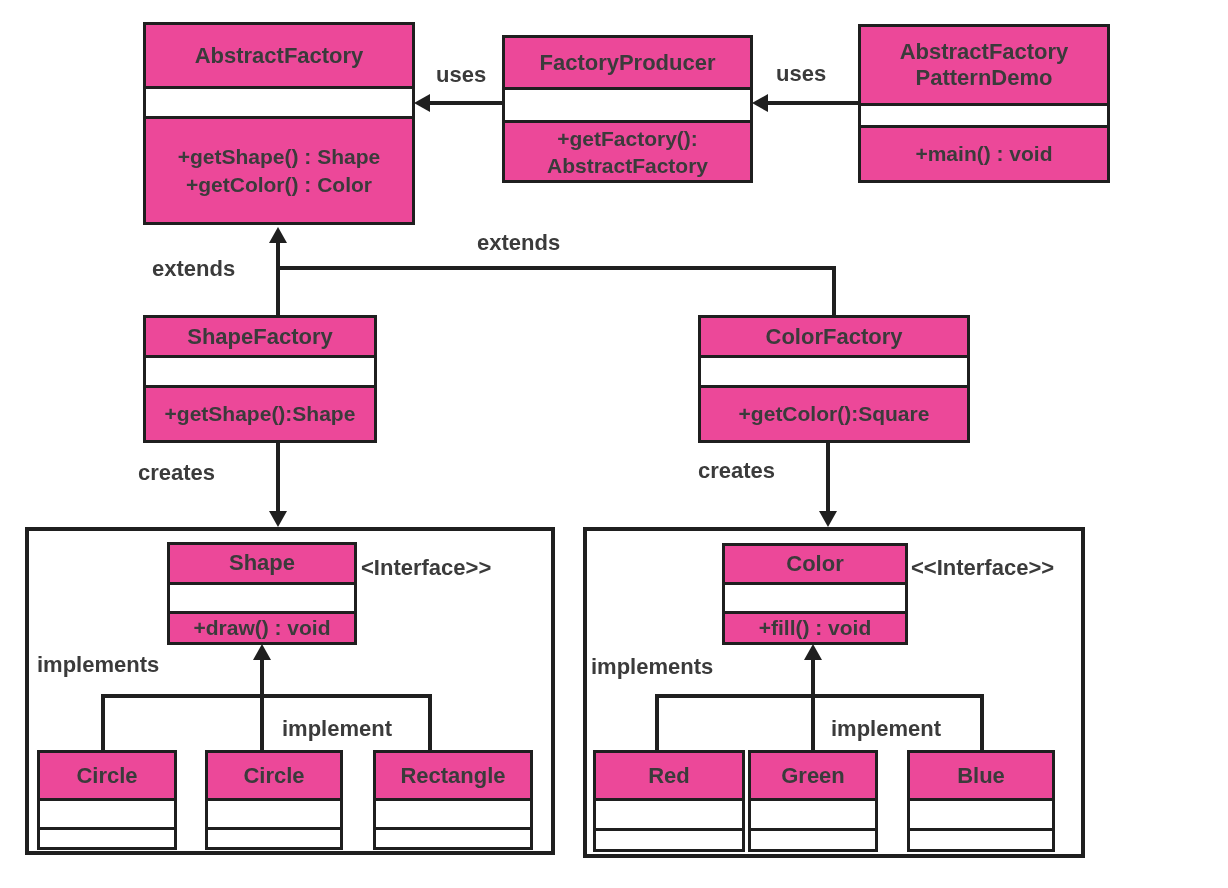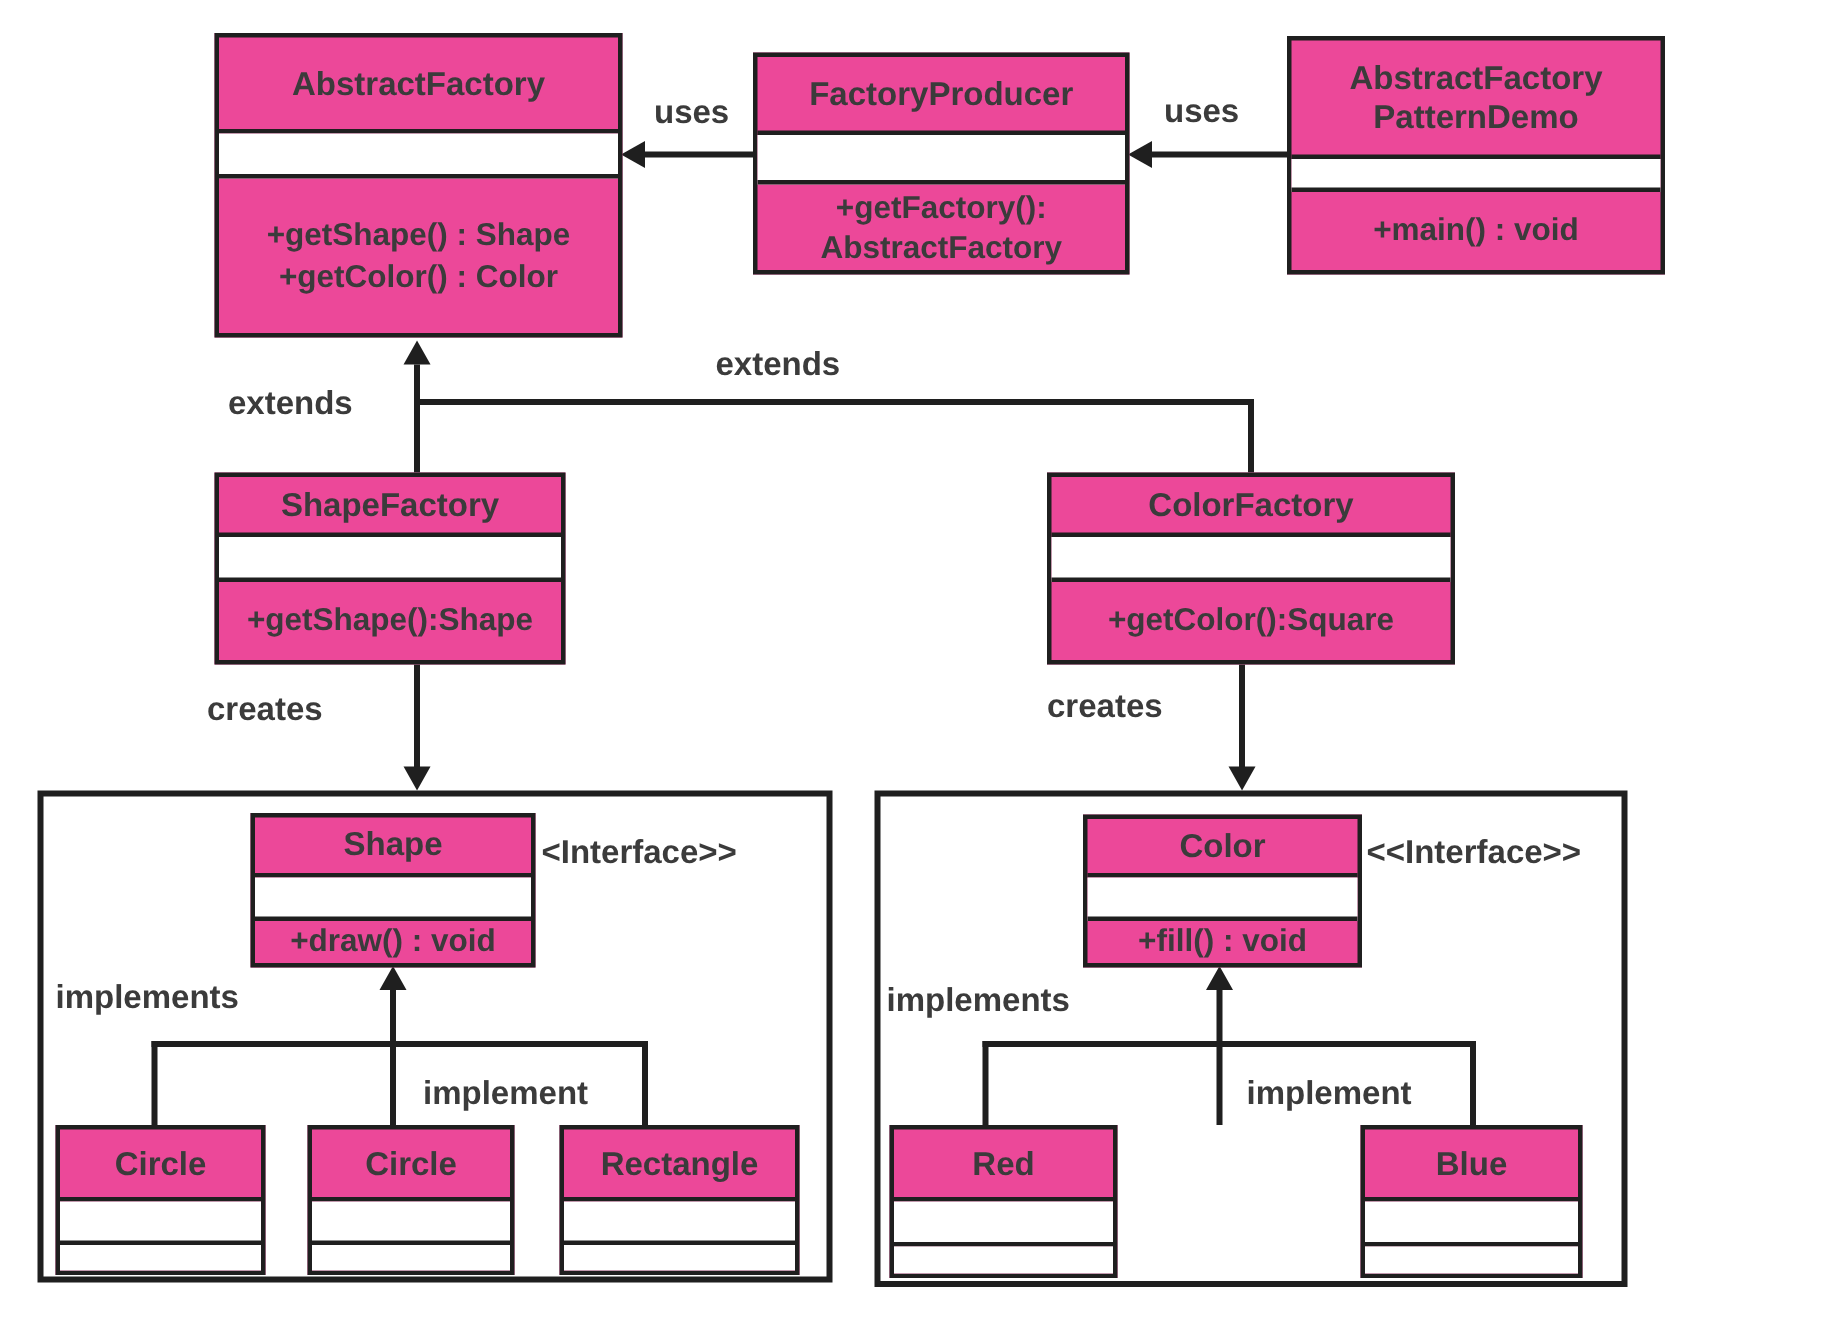--- a/index.html
+++ b/index.html
@@ -181,20 +181,25 @@
     <div class="empty" style="height:29px"></div>
     <div class="rest"></div>
   </div>
 
   <div class="cls" style="left:593px;top:750px;width:152px;height:102px">
     <div class="title" style="height:48px">Red</div>
     <div class="empty" style="height:30px"></div>
     <div class="rest"></div>
   </div>
 
+  <div class="cls" style="left:748px;top:750px;width:130px;height:102px">
+    <div class="title" style="height:48px">Green</div>
+    <div class="empty" style="height:30px"></div>
+    <div class="rest"></div>
+  </div>
 
   <div class="cls" style="left:907px;top:750px;width:148px;height:102px">
     <div class="title" style="height:48px">Blue</div>
     <div class="empty" style="height:30px"></div>
     <div class="rest"></div>
   </div>
 
   <div class="label" style="left:436px;top:62px">uses</div>
   <div class="label" style="left:776px;top:61px">uses</div>
   <div class="label" style="left:152px;top:256px">extends</div>

